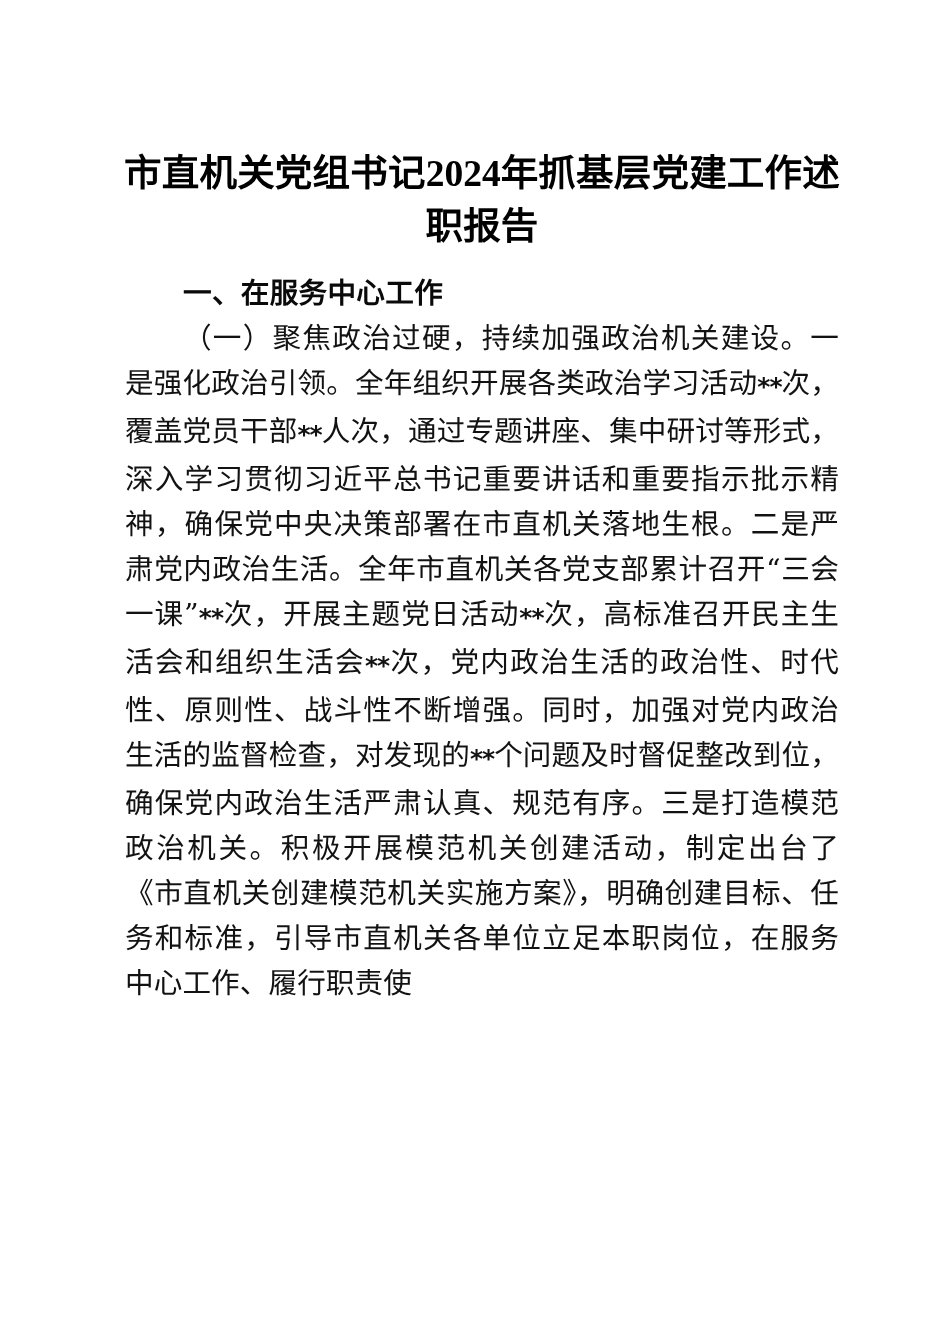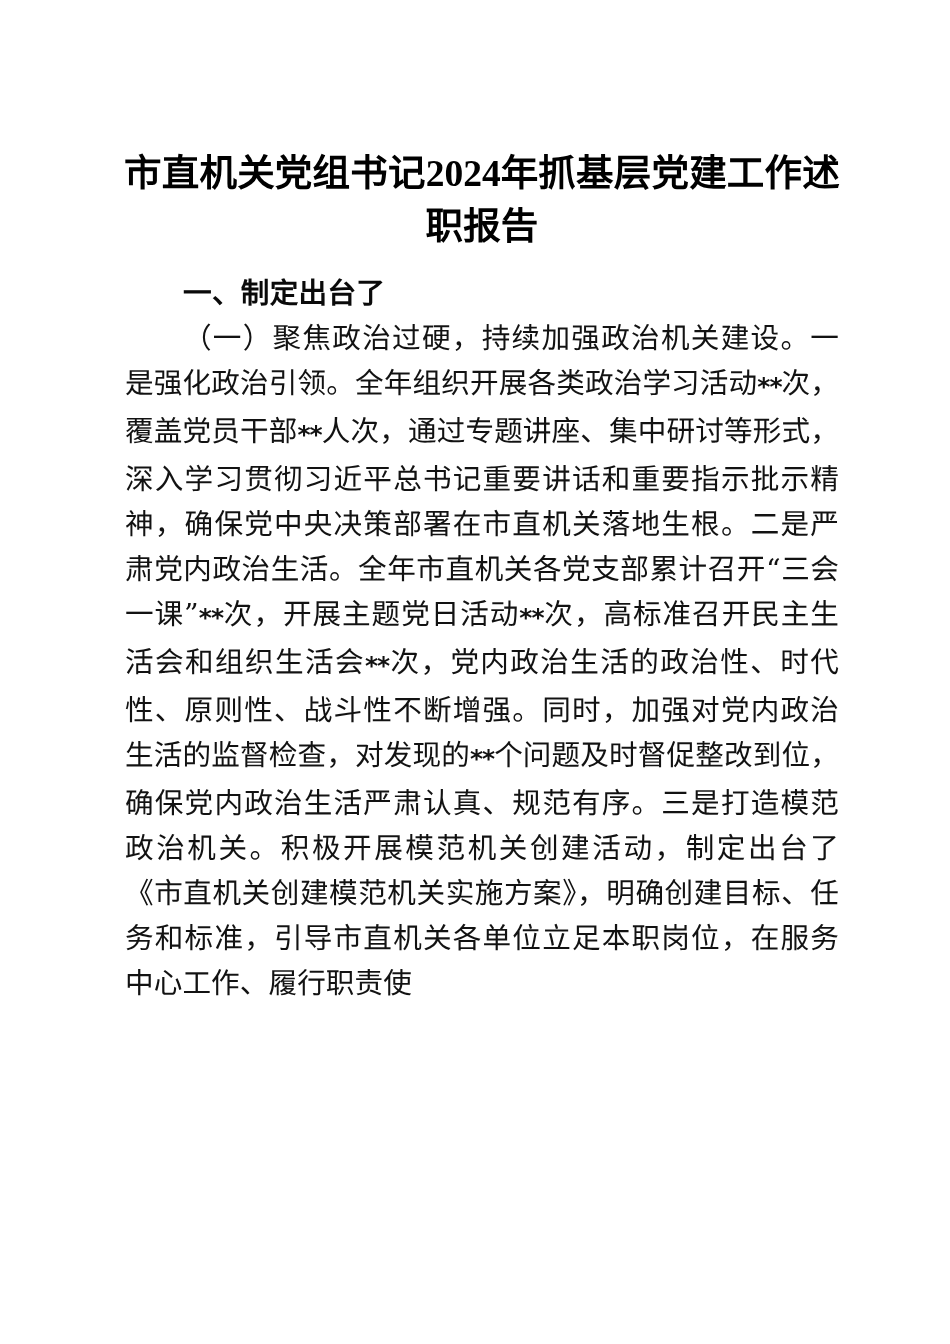--- a/index.html
+++ b/index.html
@@ -103,19 +103,19 @@
 
   <h1 class="doc-title">
     <span>市直机关党组书记<span class="latin">2024</span>年抓基层党建工作述</span>
     <br>
     <span>职报告</span>
   </h1>
 
   <div class="body-area">
 
 
-    <p class="section-heading">一、制定出台了</p>
+    <p class="section-heading">一、在服务中心工作</p>
 
     <p class="para indent">（一）聚焦政治过硬，持续加强政治机关建设。一是强化政治引领。全年组织开展各类政治学习活动<span class="ast">**</span>次，覆盖党员干部<span class="ast">**</span>人次，通过专题讲座、集中研讨等形式，深入学习贯彻习近平总书记重要讲话和重要指示批示精神，确保党中央决策部署在市直机关落地生根。二是严肃党内政治生活。全年市直机关各党支部累计召开“三会一课”<span class="ast">**</span>次，开展主题党日活动<span class="ast">**</span>次，高标准召开民主生活会和组织生活会<span class="ast">**</span>次，党内政治生活的政治性、时代性、原则性、战斗性不断增强。同时，加强对党内政治生活的监督检查，对发现的<span class="ast">**</span>个问题及时督促整改到位，确保党内政治生活严肃认真、规范有序。三是打造模范政治机关。积极开展模范机关创建活动，制定出台了《市直机关创建模范机关实施方案》，明确创建目标、任务和标准，引导市直机关各单位立足本职岗位，在服务中心工作、履行职责使</p>
 
   </div>
 
 </div>
 
 </body></html>

